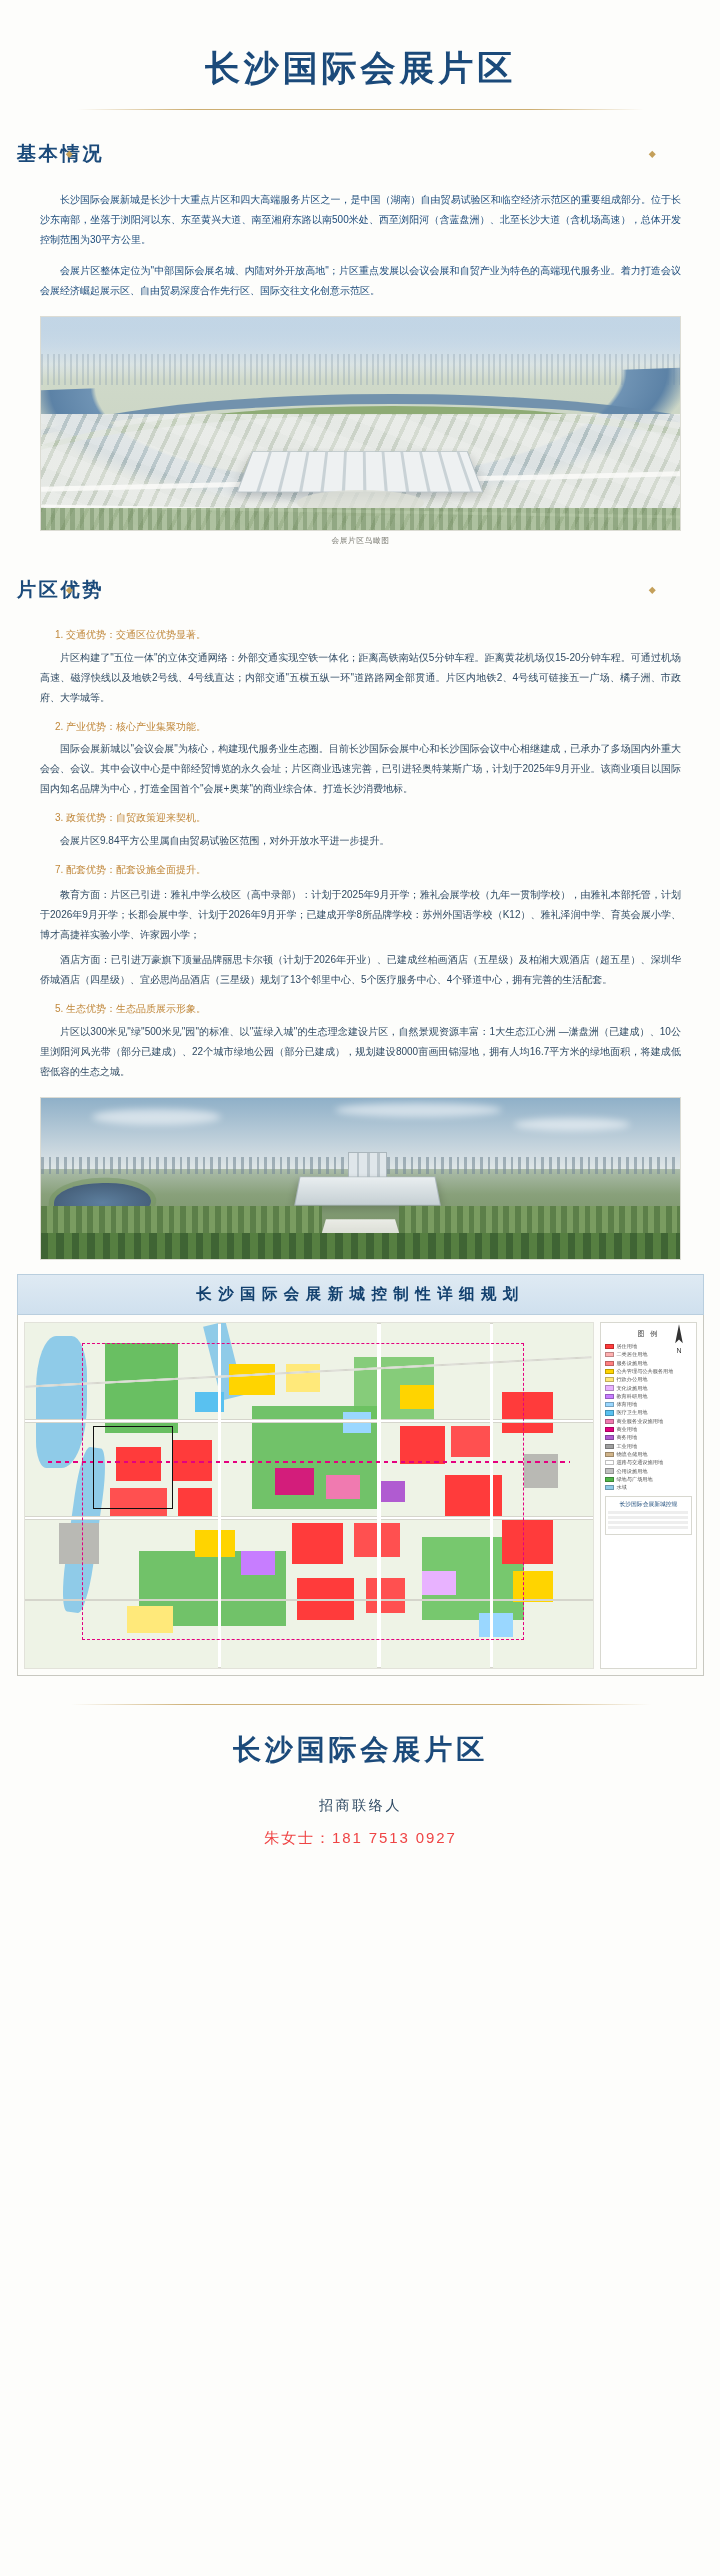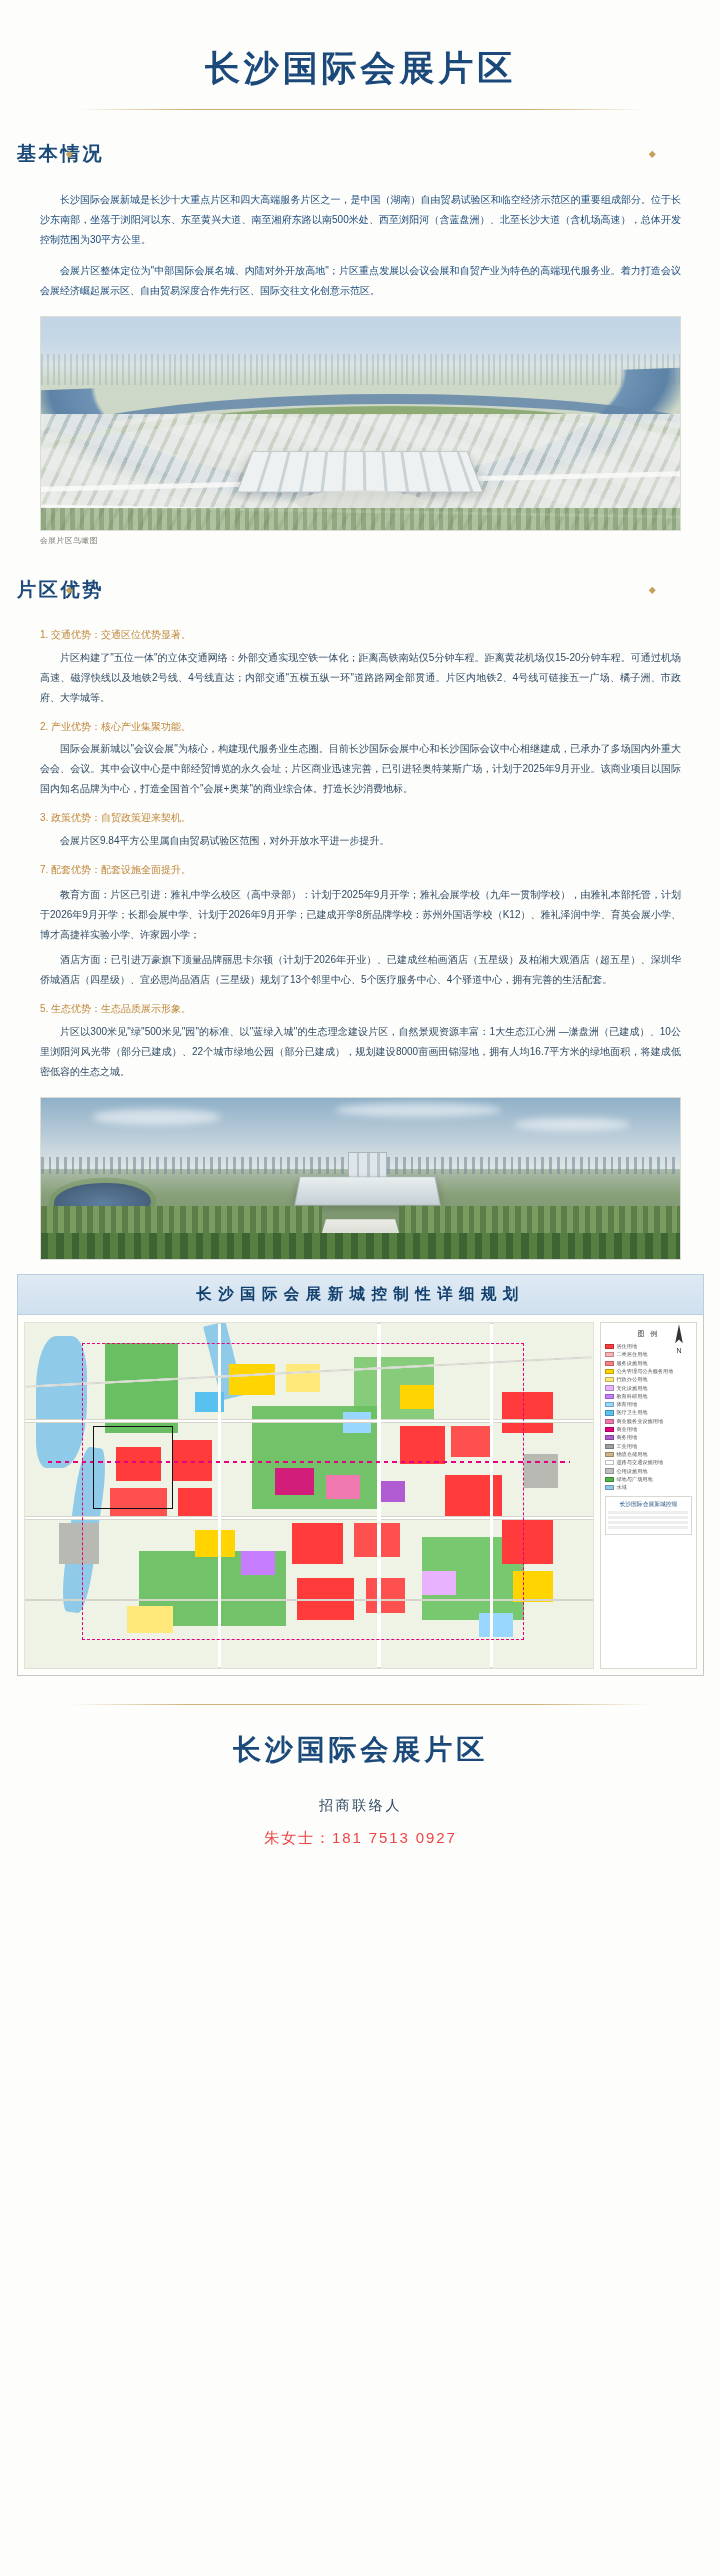--- a/index.html
+++ b/index.html
@@ -86,21 +86,21 @@
   }
   p.para.blue { color: #1b4a7a; }
 
   .adv-line {
     font-size: 10px;
     line-height: 2.0;
     color: #2f4a63;
     margin: 9px 0 2.6px 0;
     text-align: justify;
   }
-  .adv-line .lead { color: #c0873a; }
+  .adv-line .lead { color: #c0873a; margin-left: 15px; }
   .adv-body {
     font-size: 10px;
     line-height: 2.0;
     color: #2f4a63;
     margin: 0 0 3.9px 0;
     text-align: justify;
     text-indent: 2em;
   }
   .sub-lead {
     font-size: 10px;
@@ -117,21 +117,21 @@
     margin: 15.5px 40px 2.6px 40px;
     position: relative;
   }
   .figure .frame {
     width: 100%;
     border: 0.6px solid #dcdcd4;
     overflow: hidden;
     position: relative;
   }
   .caption {
-    text-align: left;
+    text-align: center;
     font-size: 7.7px;
     color: #7c7c74;
     margin-top: 5.2px;
     letter-spacing: 0.6px;
   }
 
   
   .aerial {
     height: 213px;
     position: relative;

